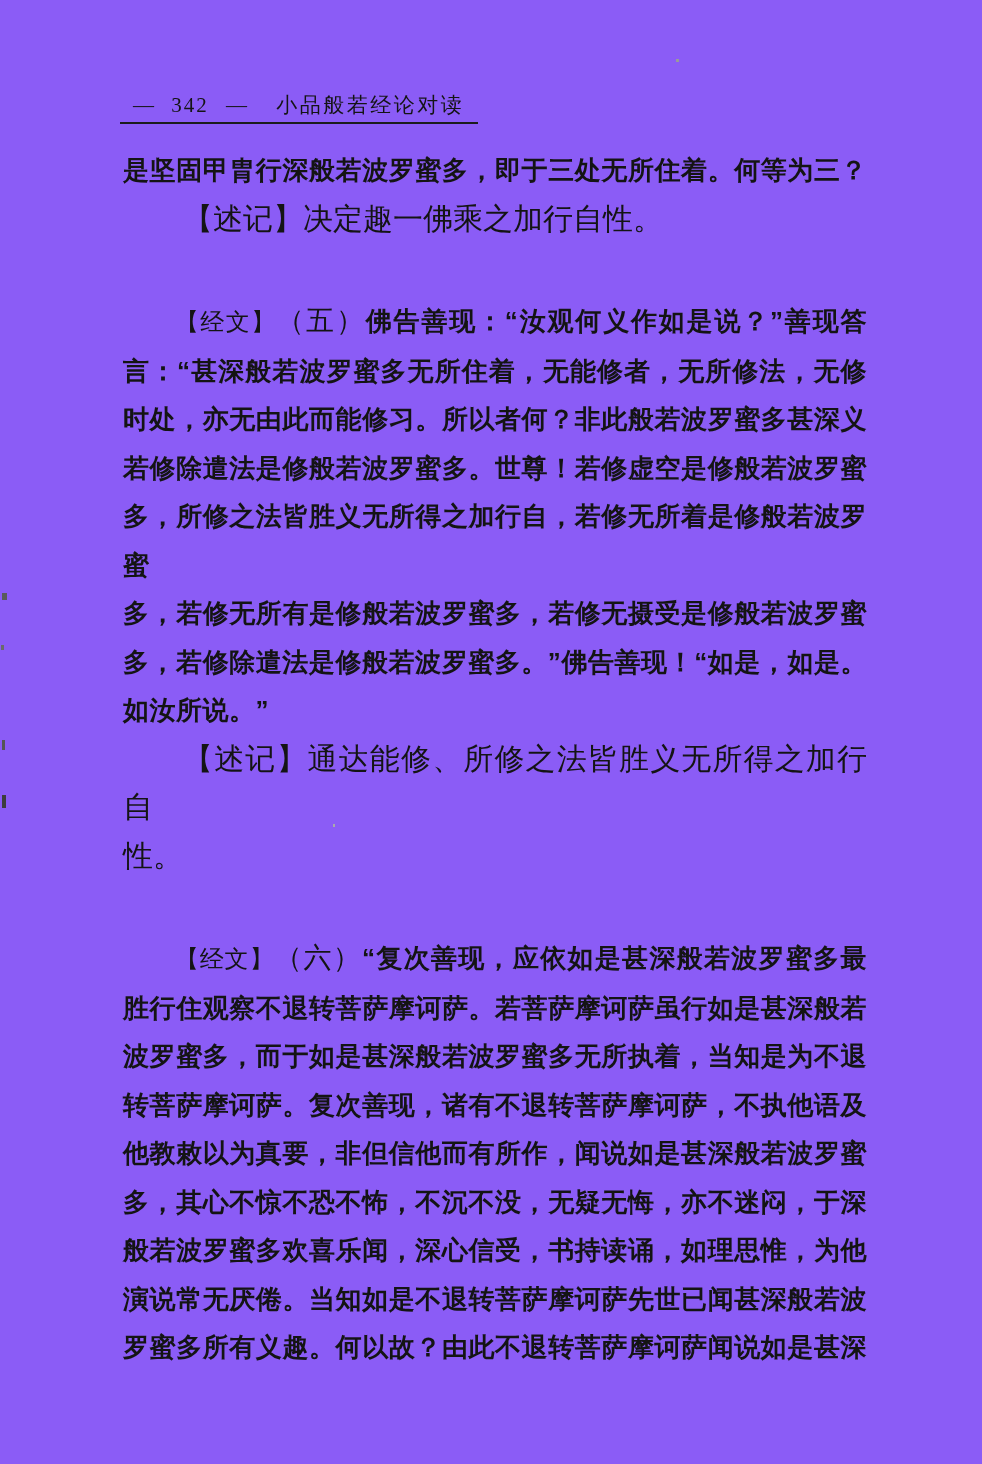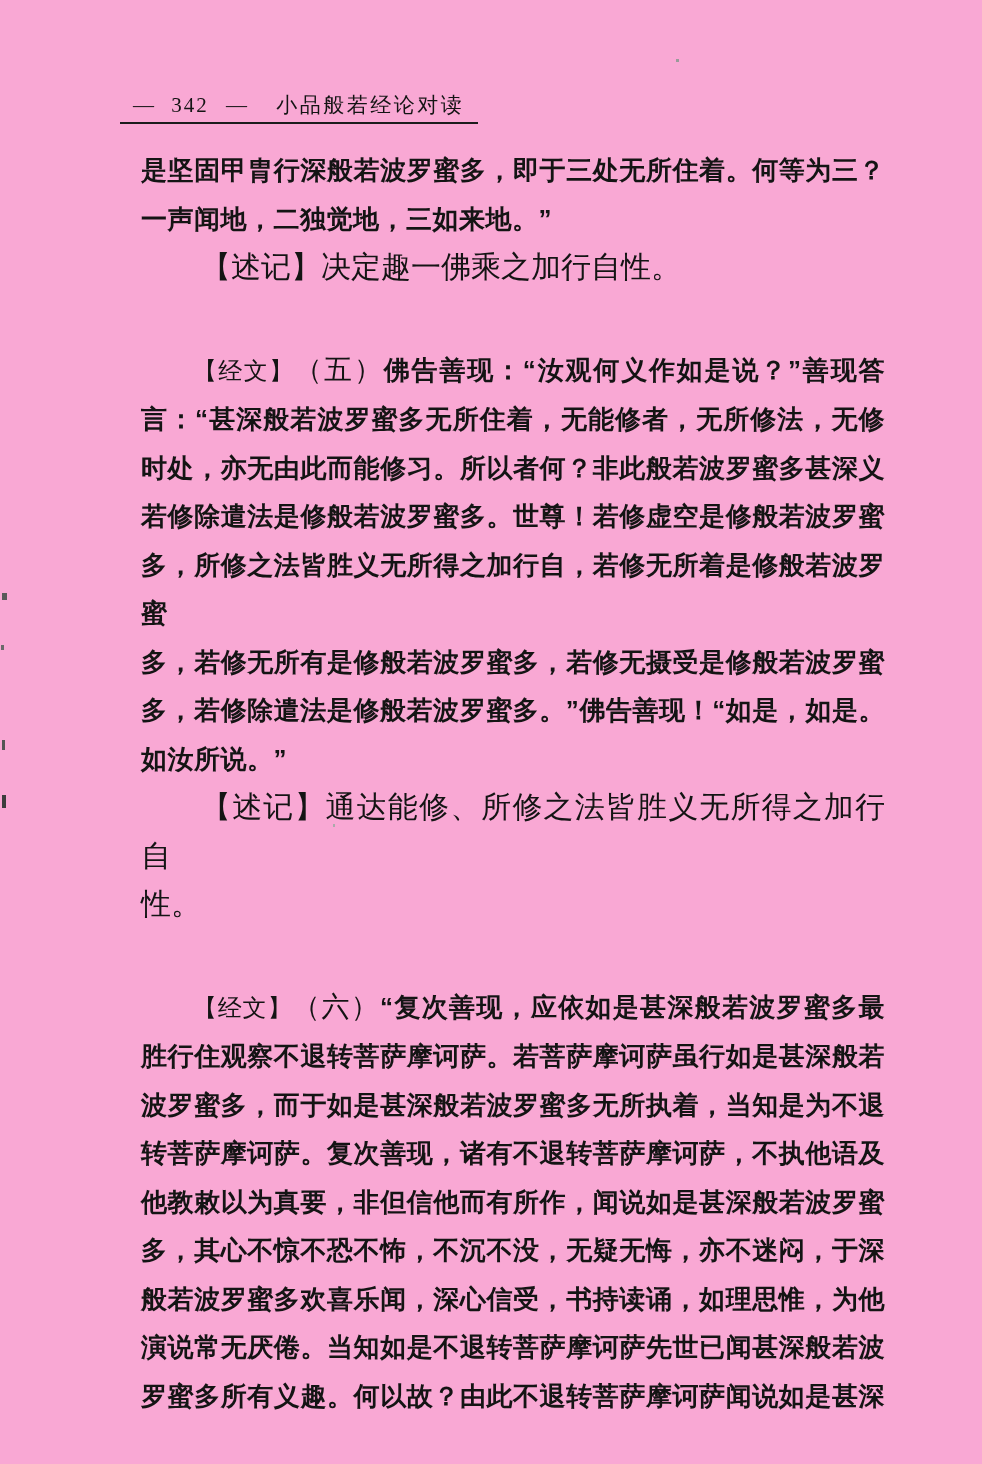--- a/index.html
+++ b/index.html
@@ -1,20 +1,20 @@
 <!DOCTYPE html>
 <html><head>
 <meta charset="utf-8">
 <style>
   html, body { margin: 0; padding: 0; background: #ffffff; }
   .page {
     position: relative;
     width: 982px;
     height: 1464px;
-    background: #f9a8d4;
+    background: #8b5cf6;
     color: #141414;
     overflow: hidden;
   }
 
   
   .header {
     position: absolute;
     top: 92px;
     left: 120px;
     font-family: "Liberation Serif", serif;
@@ -28,21 +28,21 @@
     padding: 0 14px 4px 13px;
   }
   .header-dash { letter-spacing: 0; }
   .header-pagenum { margin: 0 12px; letter-spacing: 2px; }
   .header-title { margin-left: 24px; letter-spacing: 2.5px; }
 
   
   .content {
     position: absolute;
     top: 146px;
-    left: 141px;
+    left: 123px;
     width: 744px;
   }
   .para { margin: 0; }
   .para.gap-before { margin-top: 54px; }
 
   .para.sutra {
     font-family: "Liberation Sans", sans-serif;
     font-weight: 700;
     font-size: 26px;
     line-height: 48.5px;
@@ -93,21 +93,20 @@
       <span class="header-dash">—</span>
       <span class="header-pagenum">342</span>
       <span class="header-dash">—</span>
       <span class="header-title">小品般若经论对读</span>
     </span>
   </div>
 
   <div class="content">
       <div class="para sutra">
         <div class="line"><span>是坚固甲胄行深般若波罗蜜多，即于三处无所住着。何等为三？</span></div>
-        <div class="line no-stretch">一声闻地，二独觉地，三如来地。”</div>
       </div>
       <div class="para annotation">
         <div class="line no-stretch first-indent"><span class="label">【述记】</span><span>决定趣一佛乘之加行自性。</span></div>
       </div>
       <div class="para sutra gap-before">
         <div class="line first-indent"><span class="label">【经文】</span><span class="secnum">（五）</span><span>佛告善现：“汝观何义作如是说？”善现答</span></div>
         <div class="line">言：“甚深般若波罗蜜多无所住着，无能修者，无所修法，无修</div>
         <div class="line">时处，亦无由此而能修习。所以者何？非此般若波罗蜜多甚深义</div>
         <div class="line">若修除遣法是修般若波罗蜜多。世尊！若修虚空是修般若波罗蜜</div>
         <div class="line">多，所修之法皆胜义无所得之加行自，若修无所着是修般若波罗蜜</div>

